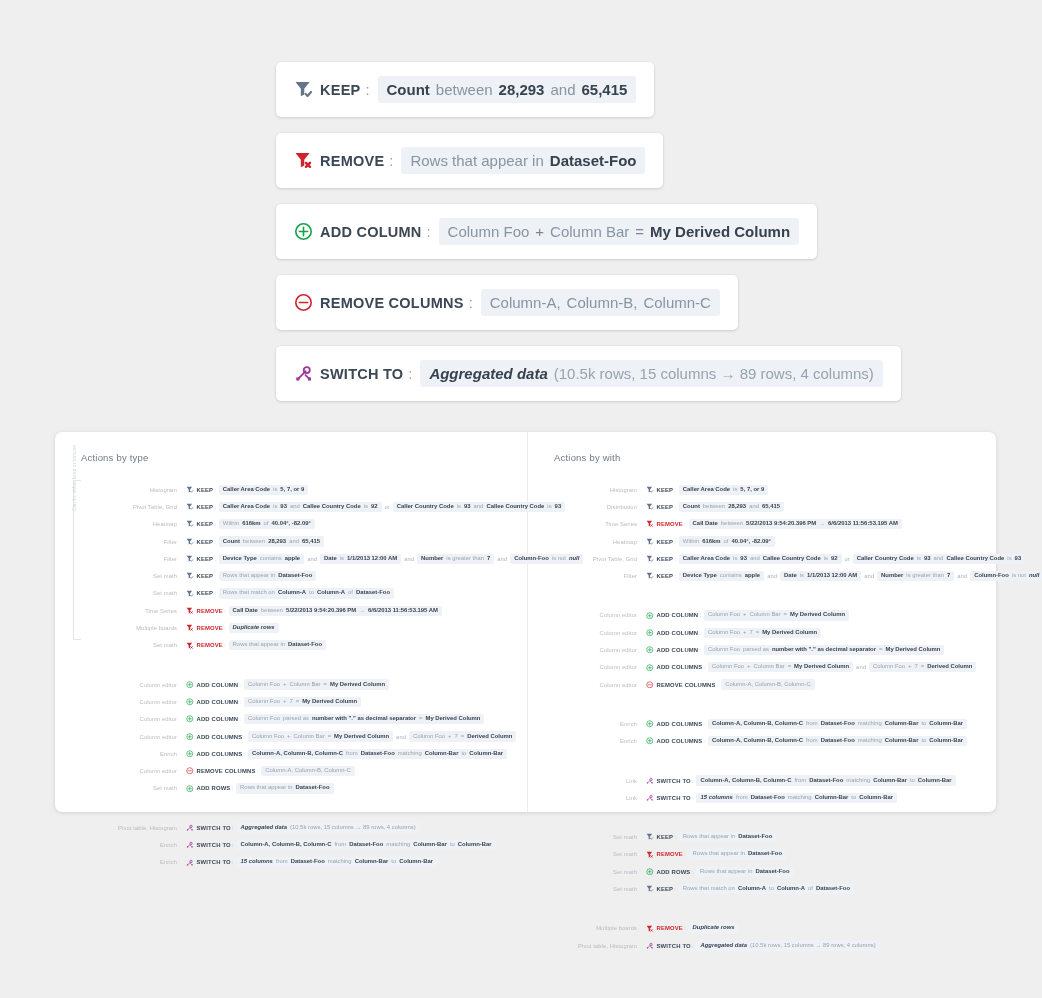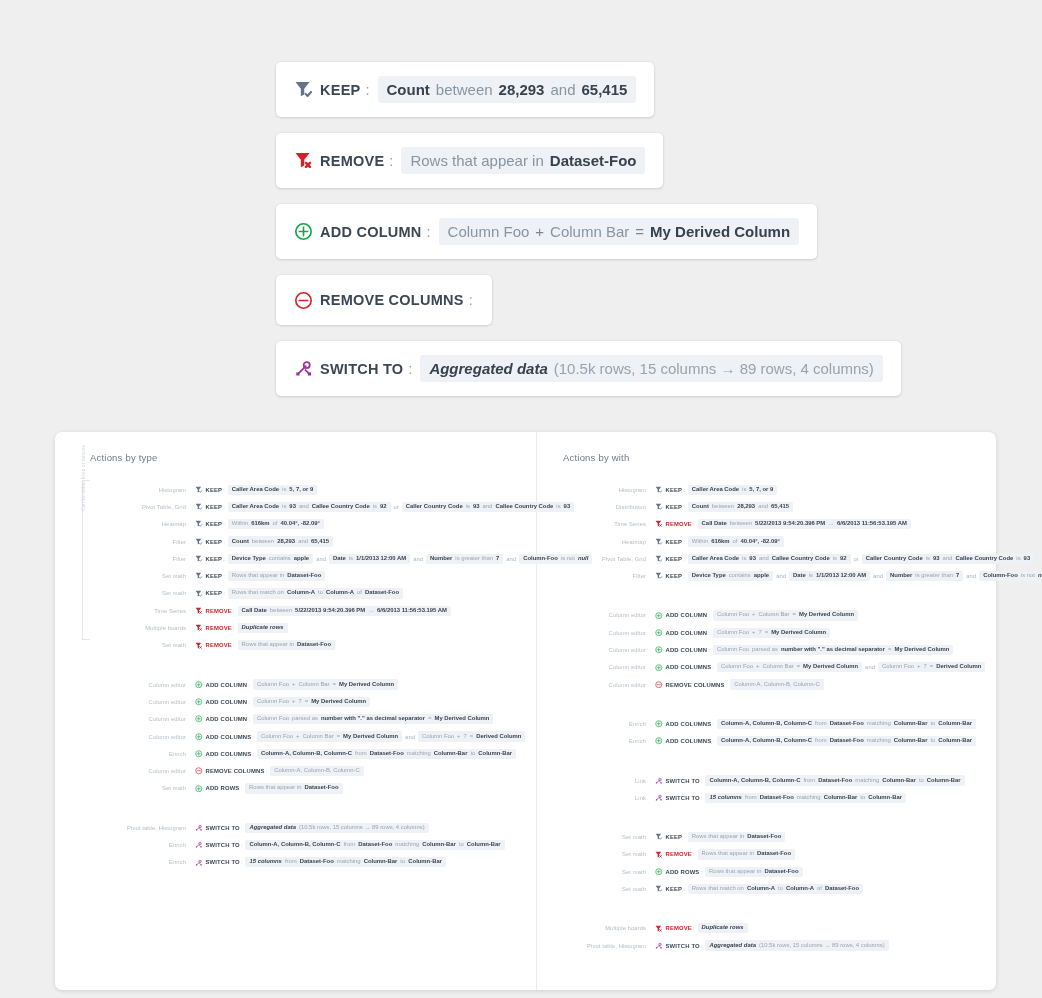--- a/index.html
+++ b/index.html
@@ -51,26 +51,25 @@
   .tk-meta { color: #97a3b0; font-weight: normal; }
   .tk-op { color: #7b8794; font-weight: normal; }
 
   .icoslot { width: 19px; height: 19px; display: inline-flex; align-items: center; justify-content: center; flex: 0 0 19px; }
   .icoslot svg { display: block; }
 
   
   .panel {
     position: absolute;
     left: 55px; top: 432px;
-    width: 941px; height: 558px;
+    width: 941px; height: 380px;
     background: #ffffff;
     border-radius: 7px;
     box-shadow: 0 1px 4px rgba(0,0,0,0.13);
     display: flex;
-    padding-left: 9px;
   }
   .col { position: relative; padding: 20px 0 0 0; }
   .col-left  { width: 473px; border-right: 1px solid #ebebeb; }
   .col-right { width: 468px; }
   .col-title {
     font-size: 9.5px;
     color: #6c7a89;
     margin-left: 26px;
     margin-bottom: 18px;
     letter-spacing: 0.2px;
@@ -203,20 +202,25 @@
       <div class="hero-row"><div class="hero-card">
           <div class="hero-inner">
             <span class="icoslot" style="width: 19px; height: 19px; flex: 0 0 19px;">
               <svg viewBox="0 0 20 20" width="19" height="19">
                 <circle cx="10" cy="10" r="8.1" fill="none" stroke="#d0242c" stroke-width="1.7"></circle>
                 <path d="M5.6 10h8.8" stroke="#d0242c" stroke-width="1.7" stroke-linecap="round"></path>
               </svg>
             </span>
             <span class="verb">REMOVE COLUMNS</span>
             <span class="colon">:</span>
+            <span class="hero-pill">
+              <span class="tk-n">Column-A,</span>
+              <span class="tk-n">Column-B,</span>
+              <span class="tk-n">Column-C</span>
+            </span>
           </div>
         </div></div>
       <div class="hero-row"><div class="hero-card">
           <div class="hero-inner">
             <span class="icoslot" style="width: 19px; height: 19px; flex: 0 0 19px;">
               <svg viewBox="0 0 20 20" width="19" height="19">
                 <path d="M12.4 7.6L4.3 15.7" stroke="#a0369c" stroke-width="1.9" stroke-linecap="round"></path>
                 <path d="M12.1 11.6l3.3 3.3" stroke="#a0369c" stroke-width="1.9" stroke-linecap="round"></path>
                 <circle cx="13.4" cy="6.4" r="3.2" fill="none" stroke="#a0369c" stroke-width="1.9"></circle>
                 <rect x="2.4" y="14.1" width="3.3" height="3.3" fill="#a0369c"></rect>

